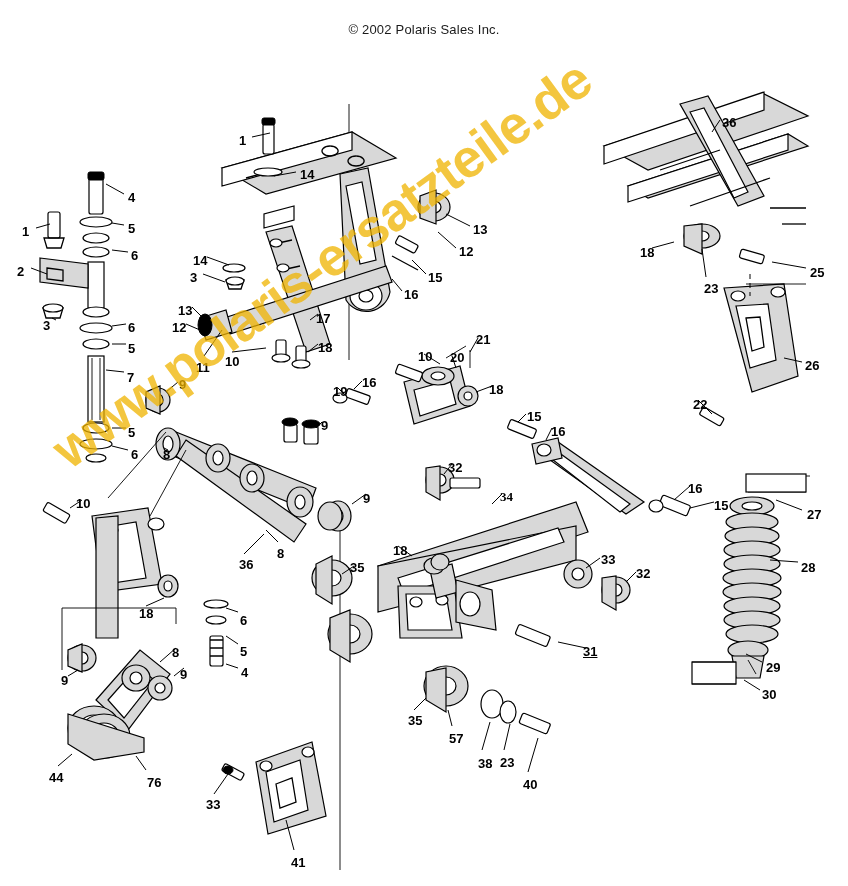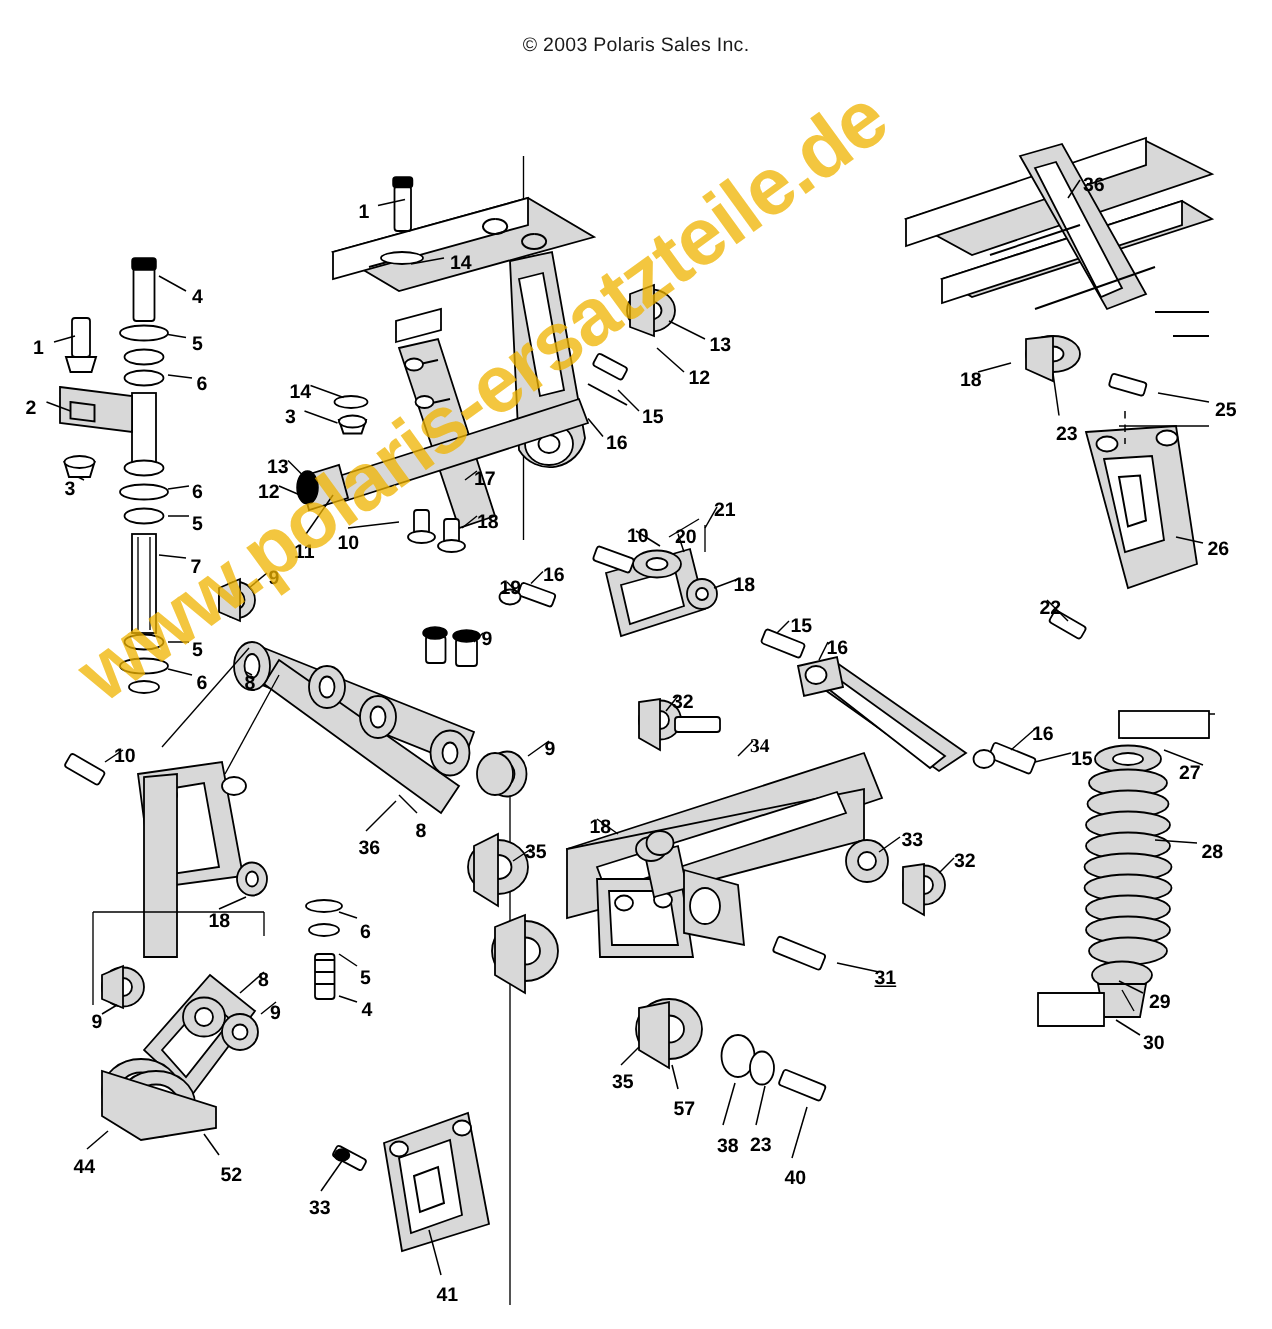--- a/index.html
+++ b/index.html
@@ -104,21 +104,21 @@
     stroke: #000;
     stroke-width: 0.9;
     fill: none;
   }
 </style>
 </head>
 <body>
 
 <div id="page">
 
-  <div id="copyright">© 2003 Polaris Sales Inc.</div>
+  <div id="copyright">© 2002 Polaris Sales Inc.</div>
 
   <svg id="diagram" viewBox="0 0 848 886">
 
     <line class="thin" x1="349" y1="104" x2="349" y2="360"></line>
     <line class="thin" x1="340" y1="520" x2="340" y2="870"></line>
 
     <g>
       <rect class="fillw" x="89" y="178" width="14" height="36" rx="2"></rect>
       <rect class="fillk" x="88" y="172" width="16" height="8" rx="2"></rect>
       <ellipse class="fillw" cx="96" cy="222" rx="16" ry="5"></ellipse>
@@ -508,21 +508,21 @@
     <span class="lbl" style="left:551px; top:424px;">16</span>
     <span class="lbl" style="left:128px; top:425px;">5</span>
     <span class="lbl" style="left:131px; top:447px;">6</span>
     <span class="lbl" style="left:163px; top:447px;">8</span>
     <span class="lbl" style="left:448px; top:460px;">32</span>
     <span class="lbl" style="left:688px; top:481px;">16</span>
     <span class="lbl" style="left:714px; top:498px;">15</span>
     <span class="lbl" style="left:76px;  top:496px;">10</span>
     <span class="lbl" style="left:363px; top:491px;">9</span>
     <span class="lbl" style="left:500px; top:489px;font-family:Liberation Serif, serif;">34</span>
-    <span class="lbl" style="left:786px; top:507px;">27</span>
+    <span class="lbl" style="left:807px; top:507px;">27</span>
     <span class="lbl" style="left:277px; top:546px;">8</span>
     <span class="lbl" style="left:239px; top:557px;">36</span>
     <span class="lbl" style="left:801px; top:560px;">28</span>
     <span class="lbl" style="left:393px; top:543px;">18</span>
     <span class="lbl" style="left:350px; top:560px;">35</span>
     <span class="lbl" style="left:601px; top:552px;text-align:right;">33</span>
     <span class="lbl" style="left:636px; top:566px;">32</span>
     <span class="lbl" style="left:139px; top:606px;">18</span>
     <span class="lbl" style="left:240px; top:613px;">6</span>
     <span class="lbl" style="left:240px; top:644px;">5</span>
@@ -532,21 +532,21 @@
     <span class="lbl" style="left:180px; top:667px;">9</span>
     <span class="lbl" style="left:241px; top:665px;">4</span>
     <span class="lbl" style="left:766px; top:660px;">29</span>
     <span class="lbl" style="left:762px; top:687px;">30</span>
     <span class="lbl" style="left:408px; top:713px;">35</span>
     <span class="lbl" style="left:449px; top:731px;">57</span>
     <span class="lbl" style="left:478px; top:756px;">38</span>
     <span class="lbl" style="left:500px; top:755px;">23</span>
     <span class="lbl" style="left:523px; top:777px;">40</span>
     <span class="lbl" style="left:49px;  top:770px;">44</span>
-    <span class="lbl" style="left:147px; top:775px;">52</span>
+    <span class="lbl" style="left:147px; top:775px;">76</span>
     <span class="lbl" style="left:206px; top:797px;">33</span>
     <span class="lbl" style="left:291px; top:855px;">41</span>
   </div>
 
   <div id="watermark">
     <div class="wm-text">www.polaris-ersatzteile.de</div>
   </div>
 
 </div>
 

